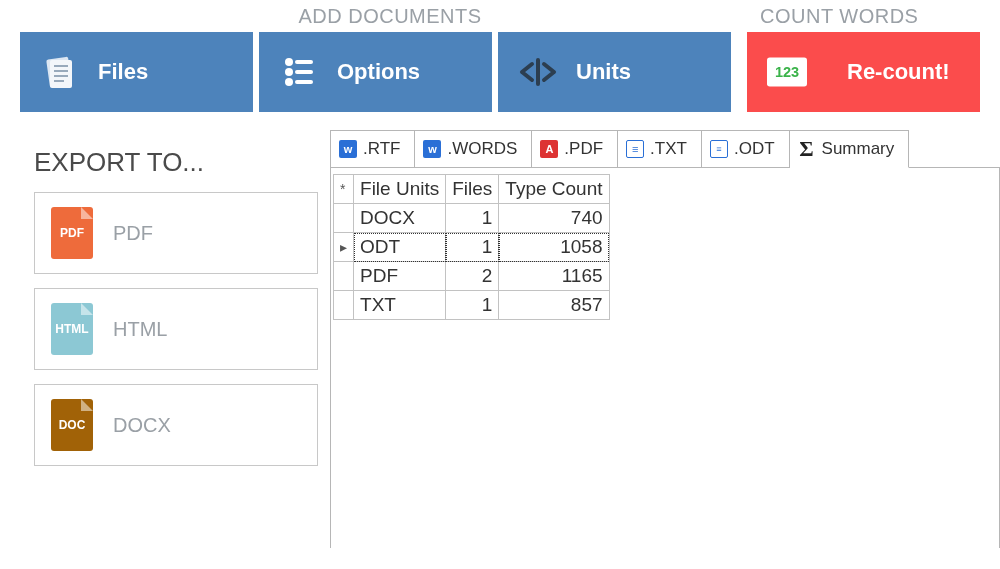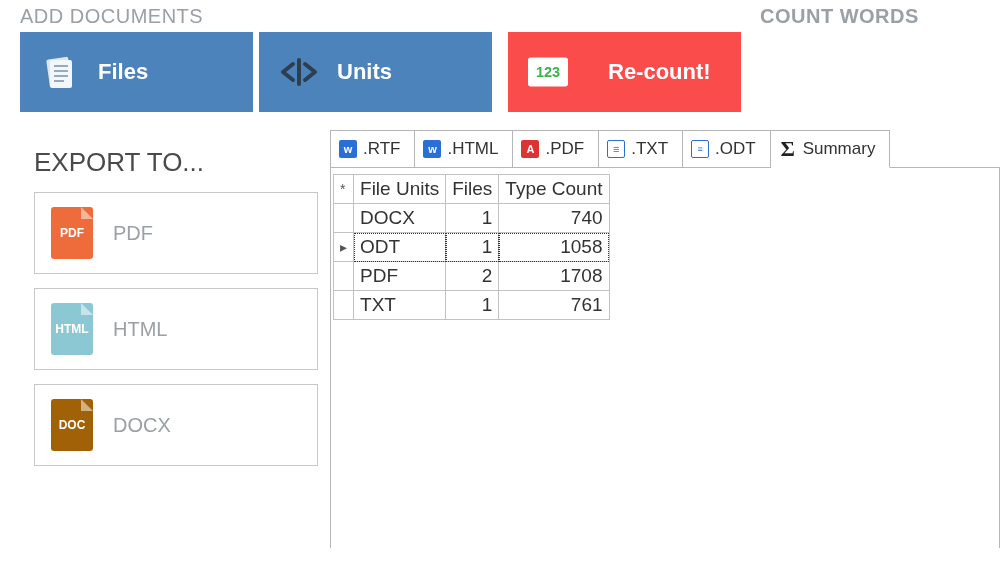--- a/index.html
+++ b/index.html
@@ -14,22 +14,22 @@
   }
   .top-labels {
     display: flex;
     padding: 5px 20px 0 20px;
   }
   .top-label {
     font-size: 20px;
     color: #9aa0a6;
     letter-spacing: 0.5px;
   }
-  .top-label.left { flex: 0 0 740px; }
-  .top-label.right { flex: 1; font-weight: bold; }
+  .top-label.left { flex: 0 0 740px; text-align: center; }
+  .top-label.right { flex: 1; }
 
   .toolbar {
     display: flex;
     gap: 6px;
     padding: 4px 20px 10px 20px;
   }
   .tool-btn {
     flex: 0 0 233px;
     height: 80px;
     background: #4d83bb;
@@ -211,20 +211,33 @@
         <rect x="10" y="8" width="22" height="28" rx="2" fill="#f3f6fa"></rect>
         <line x1="14" y1="14" x2="28" y2="14" stroke="#7a8fa6" stroke-width="1.5"></line>
         <line x1="14" y1="19" x2="28" y2="19" stroke="#7a8fa6" stroke-width="1.5"></line>
         <line x1="14" y1="24" x2="28" y2="24" stroke="#7a8fa6" stroke-width="1.5"></line>
         <line x1="14" y1="29" x2="24" y2="29" stroke="#7a8fa6" stroke-width="1.5"></line>
       </svg>
     </span>
     <span>Files</span>
   </div>
 
+  <div class="tool-btn">
+    <span class="tool-icon">
+      <svg width="40" height="40" viewBox="0 0 40 40">
+        <circle cx="10" cy="10" r="4" fill="#fff"></circle>
+        <rect x="16" y="8" width="18" height="4" rx="2" fill="#fff"></rect>
+        <circle cx="10" cy="20" r="4" fill="#fff"></circle>
+        <rect x="16" y="18" width="18" height="4" rx="2" fill="#fff"></rect>
+        <circle cx="10" cy="30" r="4" fill="#fff"></circle>
+        <rect x="16" y="28" width="18" height="4" rx="2" fill="#fff"></rect>
+      </svg>
+    </span>
+    <span>Options</span>
+  </div>
 
   <div class="tool-btn">
     <span class="tool-icon">
       <svg width="40" height="40" viewBox="0 0 40 40">
         <path d="M4 20 L14 12 M4 20 L14 28" stroke="#2c3e50" stroke-width="4" fill="none" stroke-linecap="round"></path>
         <path d="M36 20 L26 12 M36 20 L26 28" stroke="#2c3e50" stroke-width="4" fill="none" stroke-linecap="round"></path>
         <line x1="20" y1="8" x2="20" y2="32" stroke="#2c3e50" stroke-width="4" stroke-linecap="round"></line>
       </svg>
     </span>
     <span>Units</span>
@@ -262,21 +275,21 @@
   </div>
 
   <div class="main">
     <div class="tabs">
       <div class="tab">
         <span class="tab-icon w">w</span>
         <span>.RTF</span>
       </div>
       <div class="tab">
         <span class="tab-icon w">w</span>
-        <span>.HTML</span>
+        <span>.WORDS</span>
       </div>
       <div class="tab">
         <span class="tab-icon pdfi">A</span>
         <span>.PDF</span>
       </div>
       <div class="tab">
         <span class="tab-icon txti">≡</span>
         <span>.TXT</span>
       </div>
       <div class="tab">
@@ -309,25 +322,25 @@
             <tr class="selected">
               <td class="rowhead">▸</td>
               <td class="cell">ODT</td>
               <td class="cell num">1</td>
               <td class="cell num">1058</td>
             </tr>
             <tr>
               <td class="rowhead"></td>
               <td class="cell">PDF</td>
               <td class="cell num">2</td>
-              <td class="cell num">1708</td>
+              <td class="cell num">1165</td>
             </tr>
             <tr>
               <td class="rowhead"></td>
               <td class="cell">TXT</td>
               <td class="cell num">1</td>
-              <td class="cell num">761</td>
+              <td class="cell num">857</td>
             </tr>
           </tbody>
       </table>
     </div>
   </div>
 </div>
 
 </body></html>

